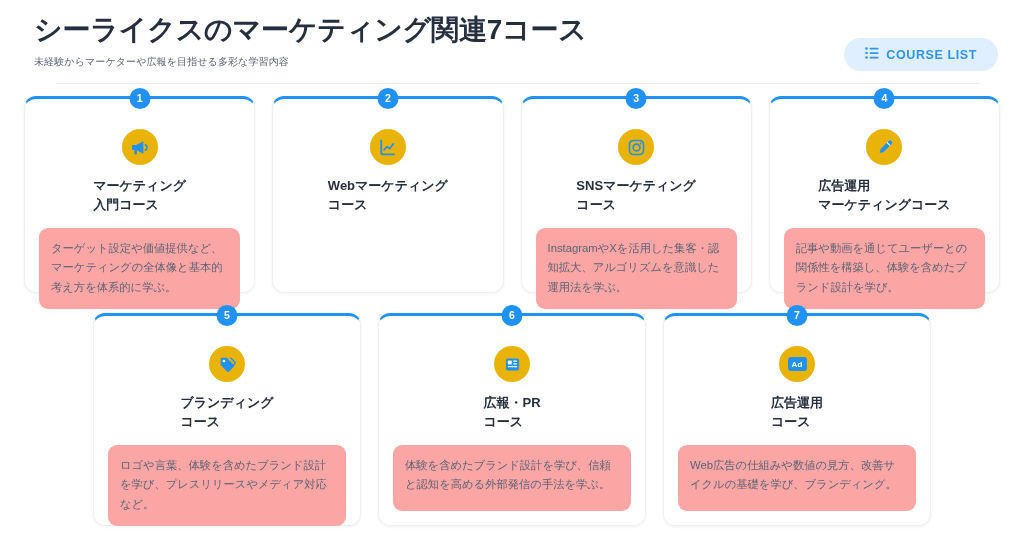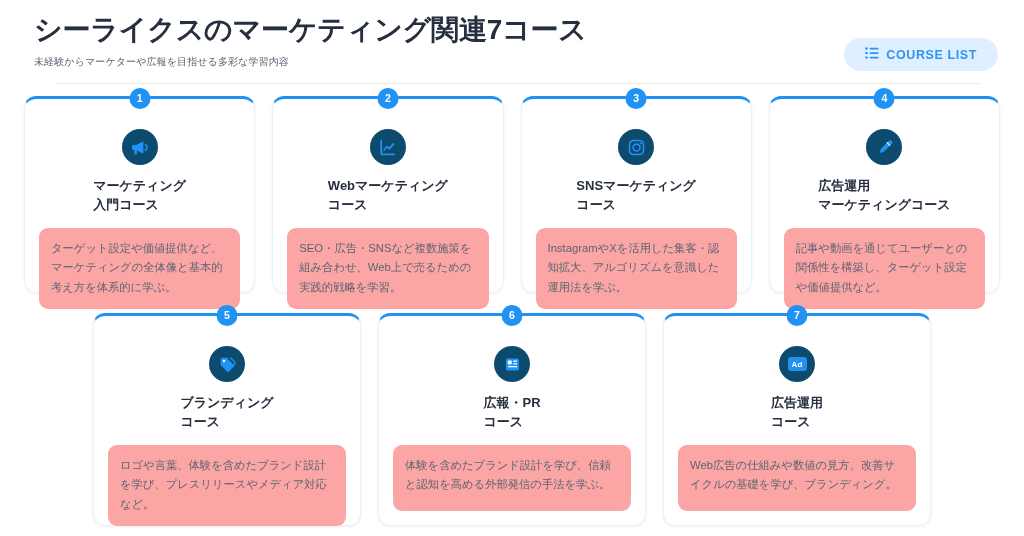--- a/index.html
+++ b/index.html
@@ -110,21 +110,21 @@
     display: flex;
     align-items: center;
     justify-content: center;
     line-height: 1;
   }
 
   .card-icon-circle {
     width: 36px;
     height: 36px;
     border-radius: 50%;
-    background: #0c4a6e;
+    background: #eab308;
     display: flex;
     align-items: center;
     justify-content: center;
     flex: none;
     text-align: right;
   }
 
   .card-title {
     margin-top: 12px;
     font-size: 13px;
@@ -209,21 +209,20 @@
       <div class="card">
         <div class="card-badge">2</div>
         <div class="card-icon-circle">
           <svg width="19" height="19" viewBox="0 0 20 20" aria-hidden="true">
             <path d="M3.4 2.6v13.2a1.4 1.4 0 0 0 1.4 1.4h12.2" stroke="#1f92f3" stroke-width="1.9" fill="none" stroke-linecap="round"></path>
             <path d="M6.4 12.6l3.1-3.6 2.6 2.2 4.1-5" stroke="#1f92f3" stroke-width="1.8" fill="none" stroke-linecap="round" stroke-linejoin="round"></path>
           </svg>
         </div>
         <div class="card-title">Webマーケティング
 コース</div>
-        <div class="card-desc">SEO・広告・SNSなど複数施策を組み合わせ、Web上で売るための実践的戦略を学習。</div>
       </div>
 
       <div class="card">
         <div class="card-badge">3</div>
         <div class="card-icon-circle">
           <svg width="19" height="19" viewBox="0 0 20 20" aria-hidden="true">
             <rect x="2.6" y="2.6" width="14.8" height="14.8" rx="4.4" stroke="#1f92f3" stroke-width="1.7" fill="none"></rect>
             <circle cx="10" cy="10" r="3.6" stroke="#1f92f3" stroke-width="1.7" fill="none"></circle>
             <circle cx="14.4" cy="5.7" r="1.05" fill="#1f92f3"></circle>
           </svg>
@@ -236,21 +235,21 @@
       <div class="card">
         <div class="card-badge">4</div>
         <div class="card-icon-circle">
           <svg width="19" height="19" viewBox="0 0 20 20" aria-hidden="true">
             <path d="M14.6 2.9a2.3 2.3 0 0 1 3.2 3.2l-8.6 8.7-4.3 1.1 1.1-4.3Z" fill="#1f92f3"></path>
             <path d="M12.8 4.9l2.8 2.8" stroke="#ffffff" stroke-width="1.1" stroke-linecap="round"></path>
           </svg>
         </div>
         <div class="card-title">広告運用
 マーケティングコース</div>
-        <div class="card-desc">記事や動画を通じてユーザーとの関係性を構築し、ターゲット設定や価値提供など。</div>
+        <div class="card-desc">記事や動画を通じてユーザーとの関係性を構築し、体験を含めたブランド設計を学び。</div>
       </div>
 
     </div>
 
     <div class="row row-2">
 
       <div class="card">
         <div class="card-badge">5</div>
         <div class="card-icon-circle">
           <svg width="19" height="19" viewBox="0 0 20 20" aria-hidden="true">

